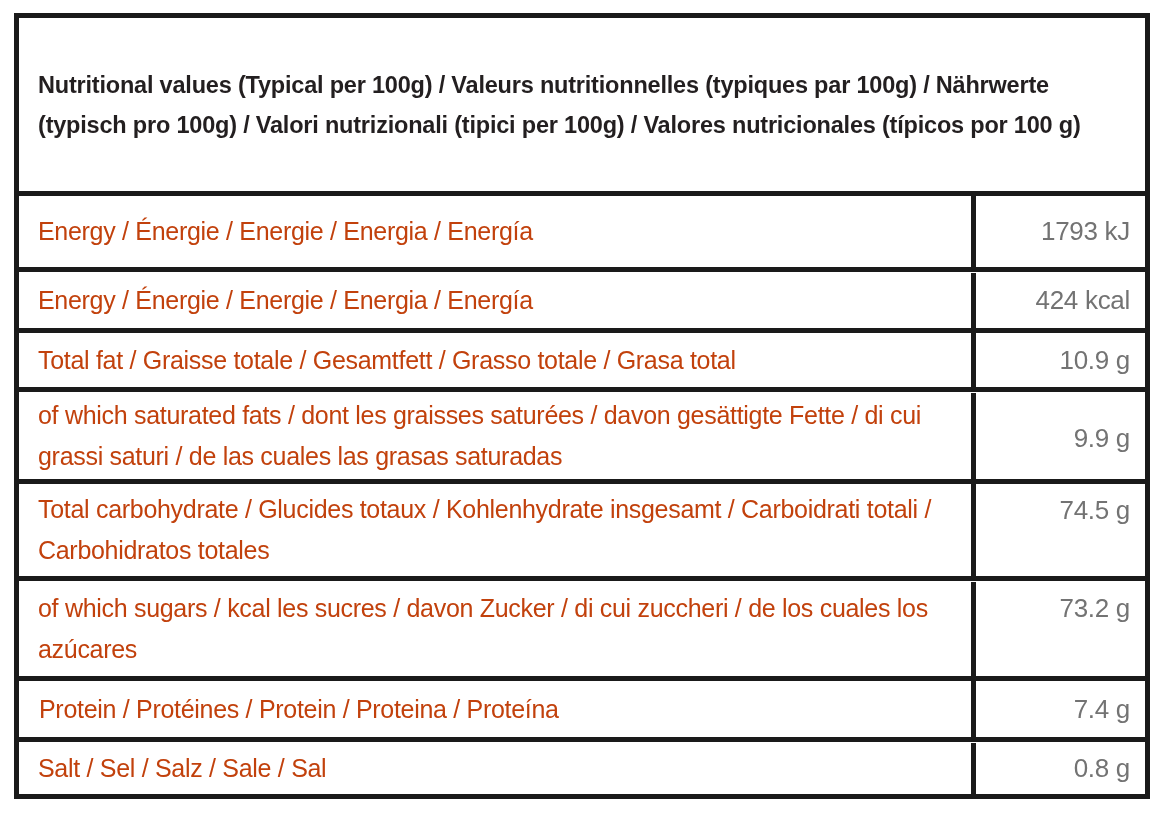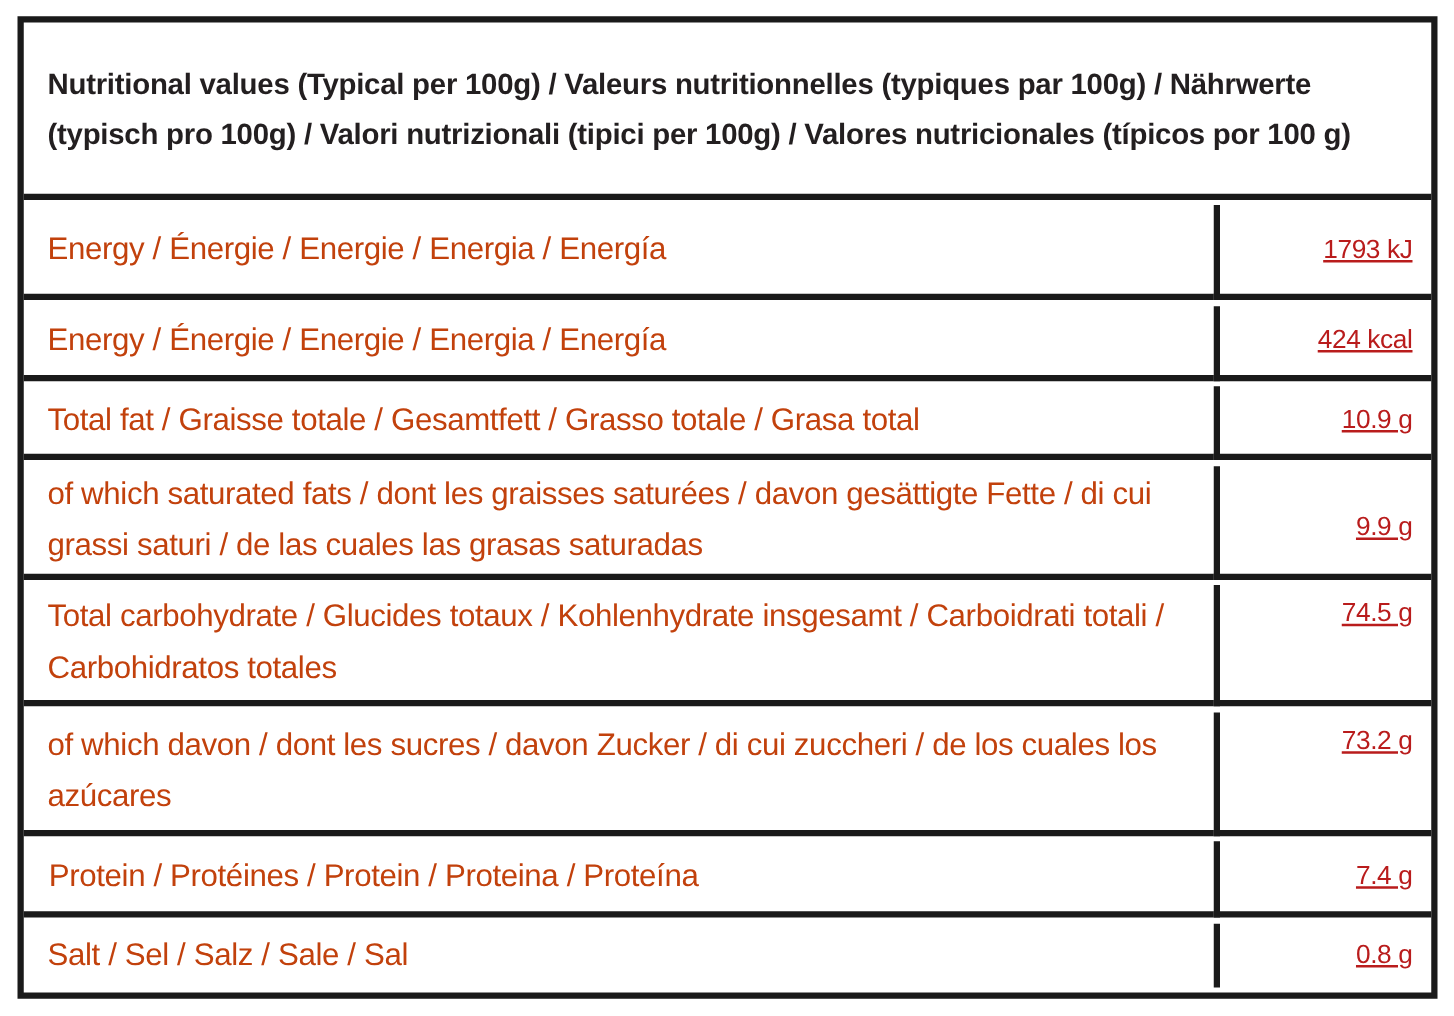--- a/index.html
+++ b/index.html
@@ -26,21 +26,21 @@
 
   .cell {
     box-sizing: border-box;
     overflow: hidden;
     display: flex;
     border-bottom: 5px solid #1a1a1a;
   }
 
   .header-cell {
     grid-column: 1 / 3;
-    height: 142px;
+    height: 178px;
     align-items: center;
     padding: 0 32px 0 19px;
     font-size: 23.5px;
     font-weight: 700;
     line-height: 40px;
     color: #231f20;
     letter-spacing: -0.2px;
   }
 
   .label-cell {
@@ -51,27 +51,26 @@
     line-height: 41px;
     color: #c2410c;
     letter-spacing: -0.3px;
   }
 
   .value-cell {
     border-left: 5px solid #1a1a1a;
     align-items: center;
     justify-content: flex-end;
     padding: 0 15px 0 4px;
-    font-size: 21px;
+    font-size: 26px;
     font-weight: 300;
-    color: #b91c1c;
+    color: #737373;
     letter-spacing: -0.3px;
     text-align: right;
     white-space: nowrap;
-    text-decoration: underline;
   }
 
   
   .h-r1 { height: 76px; }
   .h-r2 { height: 60px; }
   .h-r3 { height: 59px; }
   .h-r4 { height: 91px; }
   .h-r5 { height: 97px; }
   .h-r6 { height: 99px; }
   .h-r7 { height: 61px; padding-left: 20px; }
@@ -119,21 +118,21 @@
   </div>
 
   <div class="cell label-cell h-r5">
     <span>Total carbohydrate / Glucides totaux / Kohlenhydrate insgesamt / Carboidrati totali / Carbohidratos totales</span>
   </div>
   <div class="cell value-cell h-r5 v-top">
     <span>74.5 g</span>
   </div>
 
   <div class="cell label-cell h-r6">
-    <span>of which davon / dont les sucres / davon Zucker / di cui zuccheri / de los cuales los azúcares</span>
+    <span>of which sugars / kcal les sucres / davon Zucker / di cui zuccheri / de los cuales los azúcares</span>
   </div>
   <div class="cell value-cell h-r6 v-top">
     <span>73.2 g</span>
   </div>
 
   <div class="cell label-cell h-r7">
     <span>Protein / Protéines / Protein / Proteina / Proteína</span>
   </div>
   <div class="cell value-cell h-r7">
     <span>7.4 g</span>

